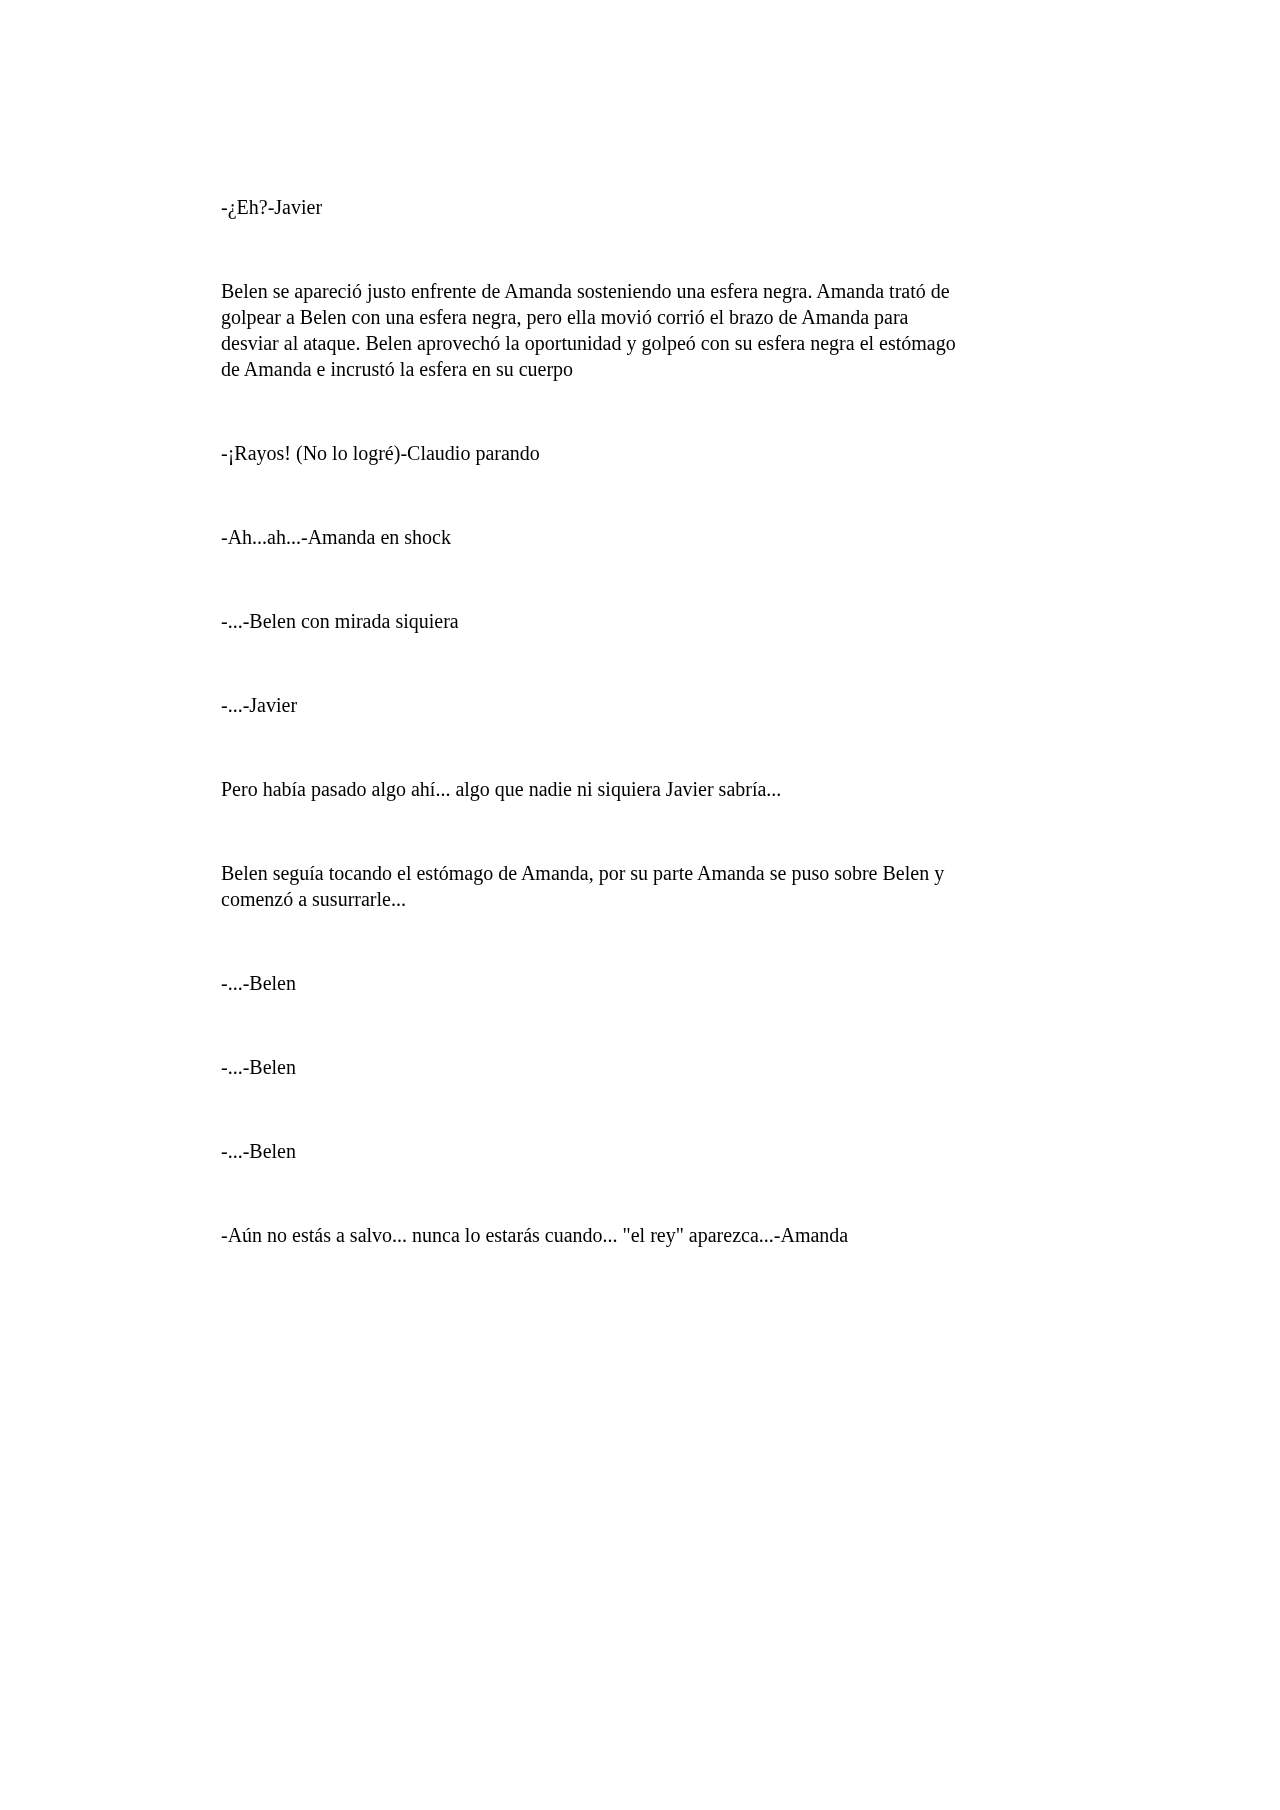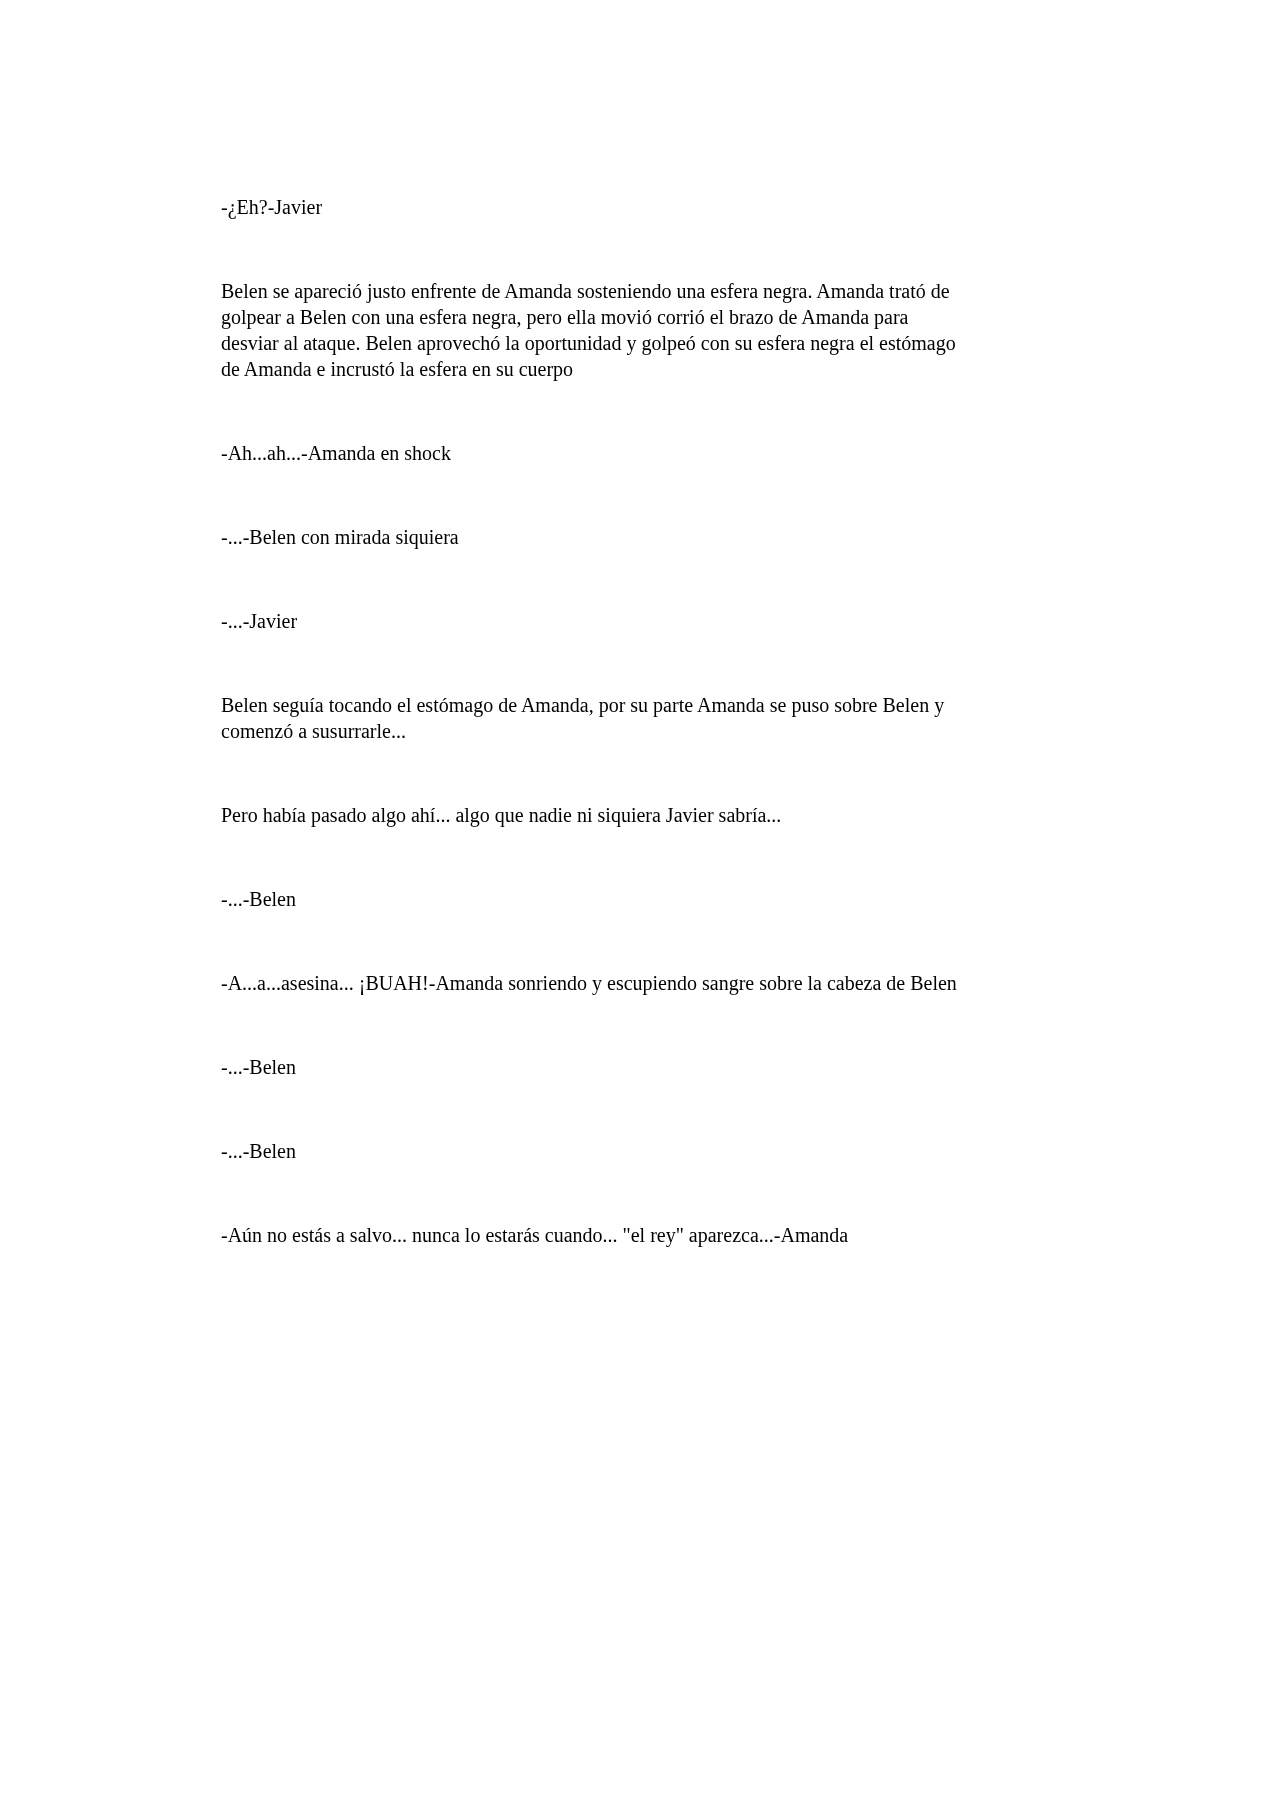--- a/index.html
+++ b/index.html
@@ -29,24 +29,24 @@
     word-spacing: normal;
   }
 </style>
 </head>
 <body>
 
 <div class="page">
   <div class="content">
     <p>-¿Eh?-Javier</p>
     <p>Belen se apareció justo enfrente de Amanda sosteniendo una esfera negra. Amanda trató de golpear a Belen con una esfera negra, pero ella movió corrió el brazo de Amanda para desviar al ataque. Belen aprovechó la oportunidad y golpeó con su esfera negra el estómago de Amanda e incrustó la esfera en su cuerpo</p>
+    <p>-¡Rayos! (No lo logré)-Claudio parando</p>
     <p>-Ah...ah...-Amanda en shock</p>
     <p>-...-Belen con mirada siquiera</p>
     <p>-...-Javier</p>
+    <p>Pero había pasado algo ahí... algo que nadie ni siquiera Javier sabría...</p>
     <p>Belen seguía tocando el estómago de Amanda, por su parte Amanda se puso sobre Belen y comenzó a susurrarle...</p>
-    <p>Pero había pasado algo ahí... algo que nadie ni siquiera Javier sabría...</p>
     <p>-...-Belen</p>
-    <p>-A...a...asesina... ¡BUAH!-Amanda sonriendo y escupiendo sangre sobre la cabeza de Belen</p>
     <p>-...-Belen</p>
     <p>-...-Belen</p>
     <p>-Aún no estás a salvo... nunca lo estarás cuando... "el rey" aparezca...-Amanda</p>
   </div>
 </div>
 
 </body></html>

